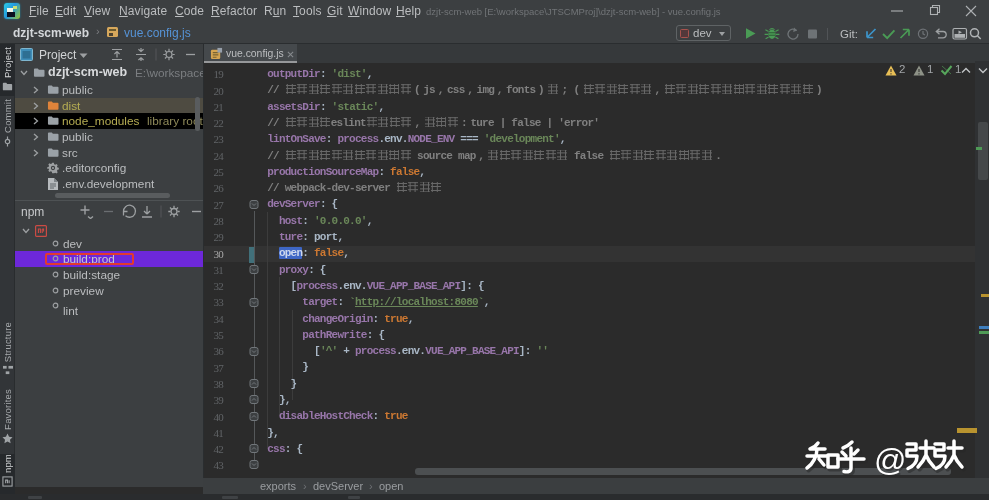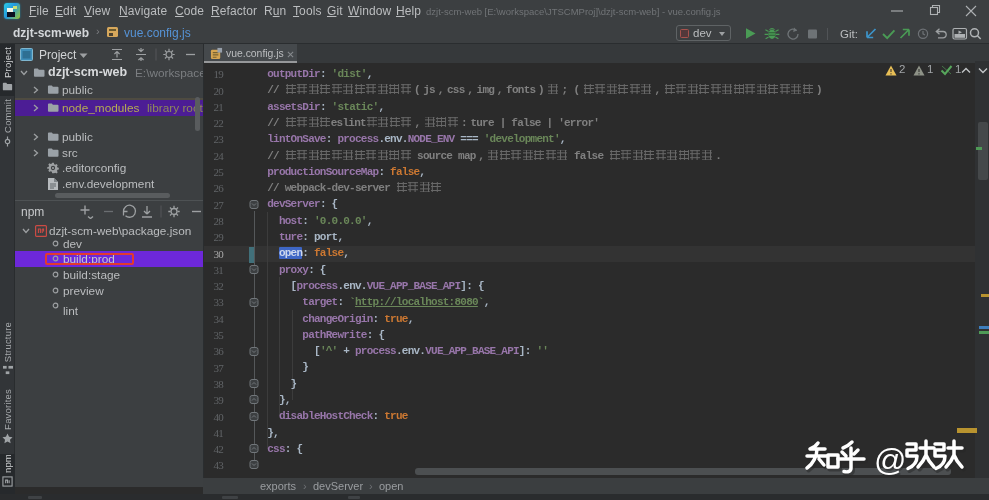--- a/index.html
+++ b/index.html
@@ -195,21 +195,21 @@
   </div>
   <div class="trow" style="top:54px;background:#4e4b41">
     <svg class="ico" style="left:18px;top:4px" width="6" height="8" viewBox="0 0 6 8" fill="none" stroke="#9da0a2" stroke-width="1.3">
           <path d="M1 1 l3.5 3 -3.5 3"></path>
         </svg>
     <svg class="ico" style="left:32px;top:2px" width="12" height="11" viewBox="0 0 13 12">
           <path d="M1 2.5 q0-1 1-1 h3.2 l1.2 1.5 H11.5 q1 0 1 1 V9.5 q0 1-1 1 H2 q-1 0-1-1z" fill="#e0843a"></path>
         </svg>
     <span class="abs" style="left:47px;top:1px;color:#b6ad53">dist</span>
   </div>
-  <div class="trow" style="top:56px;background:#4c1d95">
+  <div class="trow" style="top:69px;background:#000000">
     <svg class="ico" style="left:18px;top:4px" width="6" height="8" viewBox="0 0 6 8" fill="none" stroke="#9da0a2" stroke-width="1.3">
           <path d="M1 1 l3.5 3 -3.5 3"></path>
         </svg>
     <svg class="ico" style="left:32px;top:2px" width="12" height="11" viewBox="0 0 13 12">
           <path d="M1 2.5 q0-1 1-1 h3.2 l1.2 1.5 H11.5 q1 0 1 1 V9.5 q0 1-1 1 H2 q-1 0-1-1z" fill="#9ba1a6"></path>
         </svg>
     <span class="abs" style="left:47px;top:1px;color:#b6ad53">node_modules</span>
     <span class="abs" style="left:132px;top:1px;color:#8f8a5a">library root</span>
   </div>
   <div class="trow" style="top:85px">
@@ -264,21 +264,20 @@
     <path d="M113 7.5 h9" stroke-width="1.4"></path>
   </svg>
   <div class="trow" style="top:21.5px">
     <svg class="ico" style="left:7px;top:5px" width="8" height="6" viewBox="0 0 8 6" fill="none" stroke="#9da0a2" stroke-width="1.3">
           <path d="M1 1 l3 3.5 3-3.5"></path>
         </svg>
     <svg class="ico" style="left:20px;top:2px" width="12" height="12" viewBox="0 0 12 12">
           <rect x="0.6" y="0.6" width="10.8" height="10.8" rx="1" fill="none" stroke="#cb4b44" stroke-width="1.2"></rect>
           <path d="M3.4 8 V4 h2 v4 M7.2 4 v4 M7.2 4 h1.4 v2.5" stroke="#cb4b44" stroke-width="1.1" fill="none"></path>
         </svg>
-    <span class="abs" style="left:34px;top:1px">dzjt-scm-web\package.json</span>
   </div>
   <div class="trow" style="top:34.5px">
     <svg class="ico" style="left:37px;top:4px" width="7" height="7" viewBox="0 0 7 7" fill="none" stroke="#9da0a2" stroke-width="1.2">
           <circle cx="3.5" cy="3.5" r="2.3"></circle>
         </svg>
     <span class="abs" style="left:48px;top:1px">dev</span>
   </div>
   <div class="trow" style="top:50px;background:#6d28d9">
     <svg class="ico" style="left:37px;top:4px" width="7" height="7" viewBox="0 0 7 7" fill="none" stroke="#9da0a2" stroke-width="1.2">
           <circle cx="3.5" cy="3.5" r="2.3"></circle>

